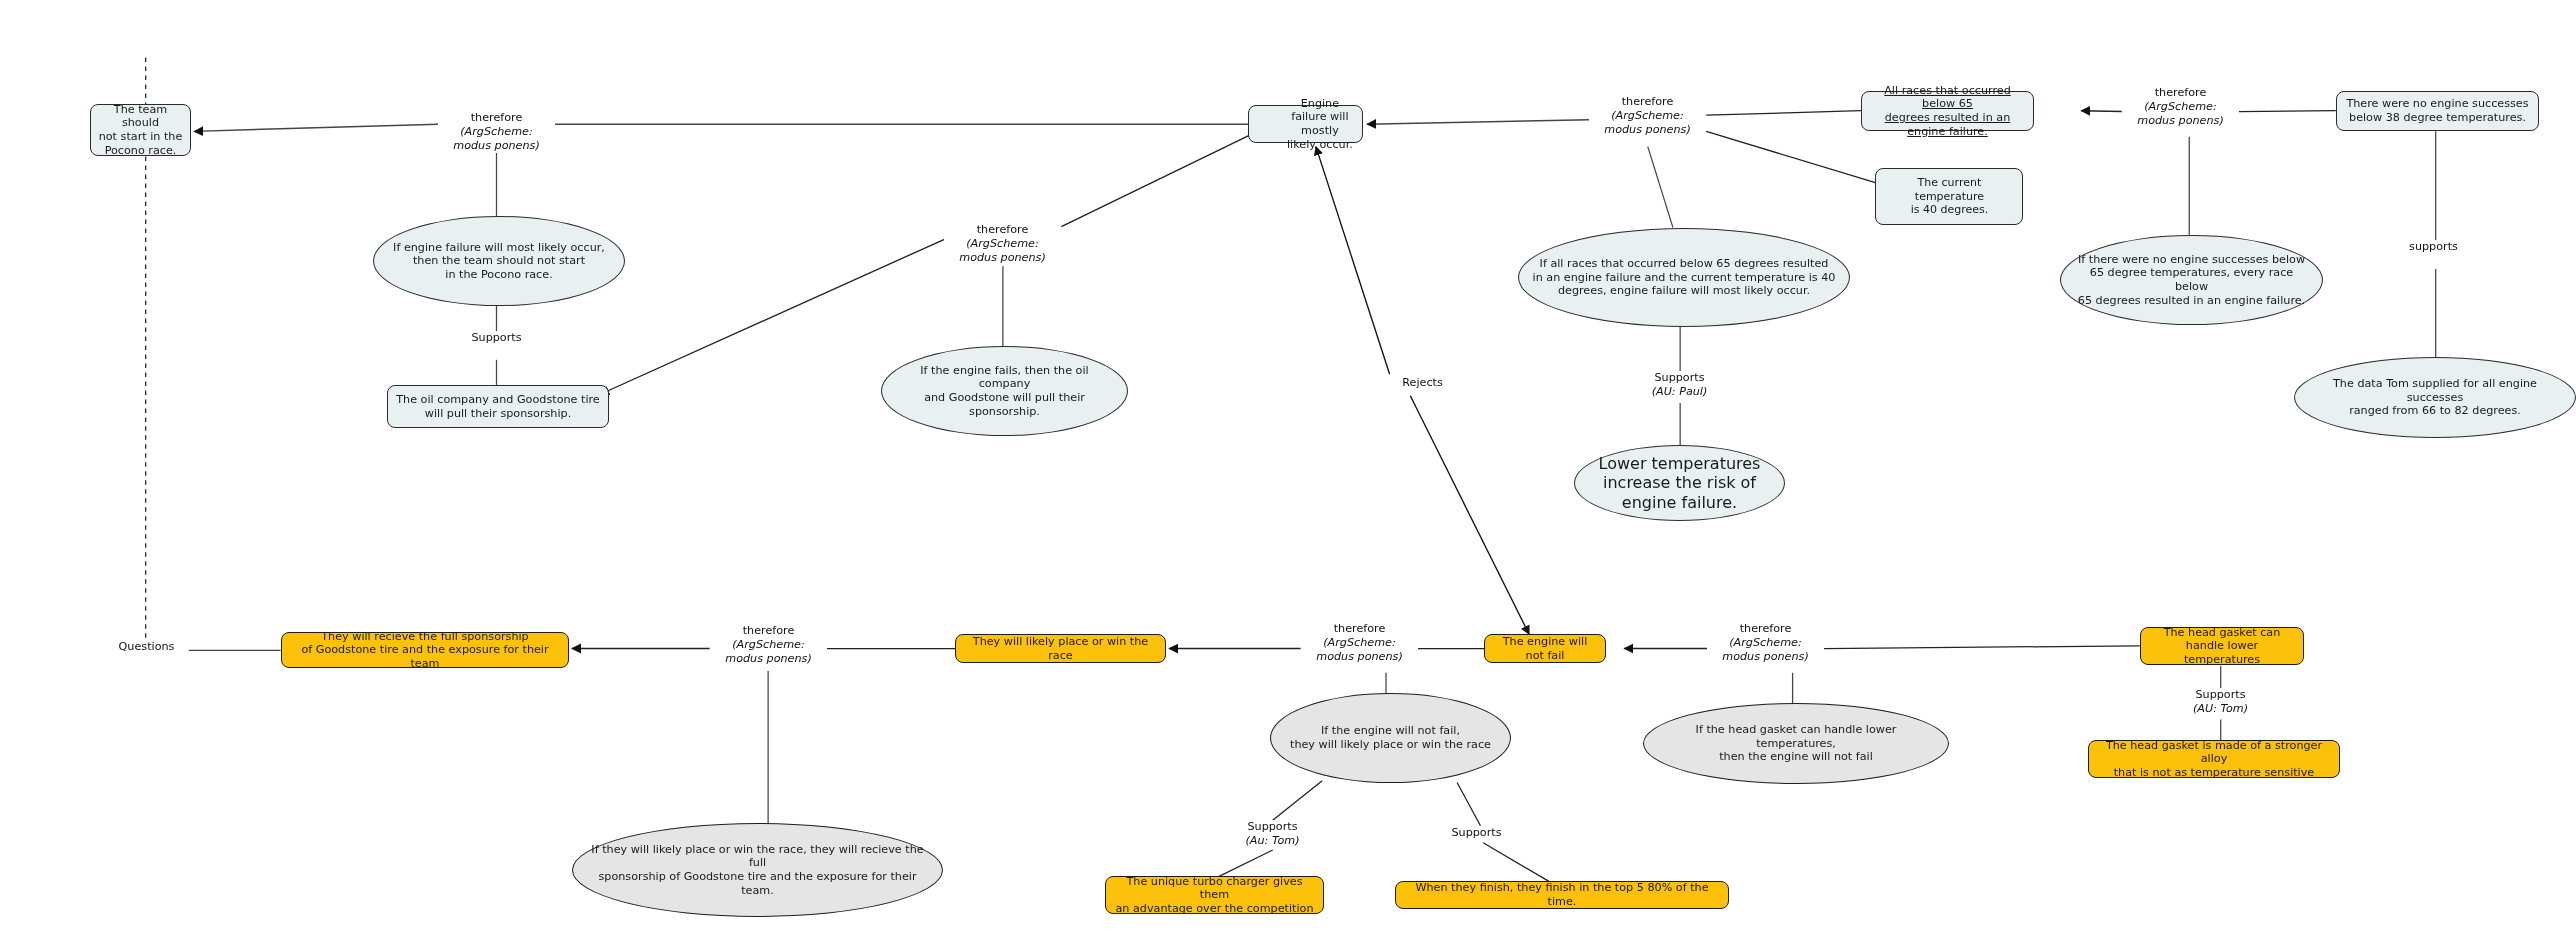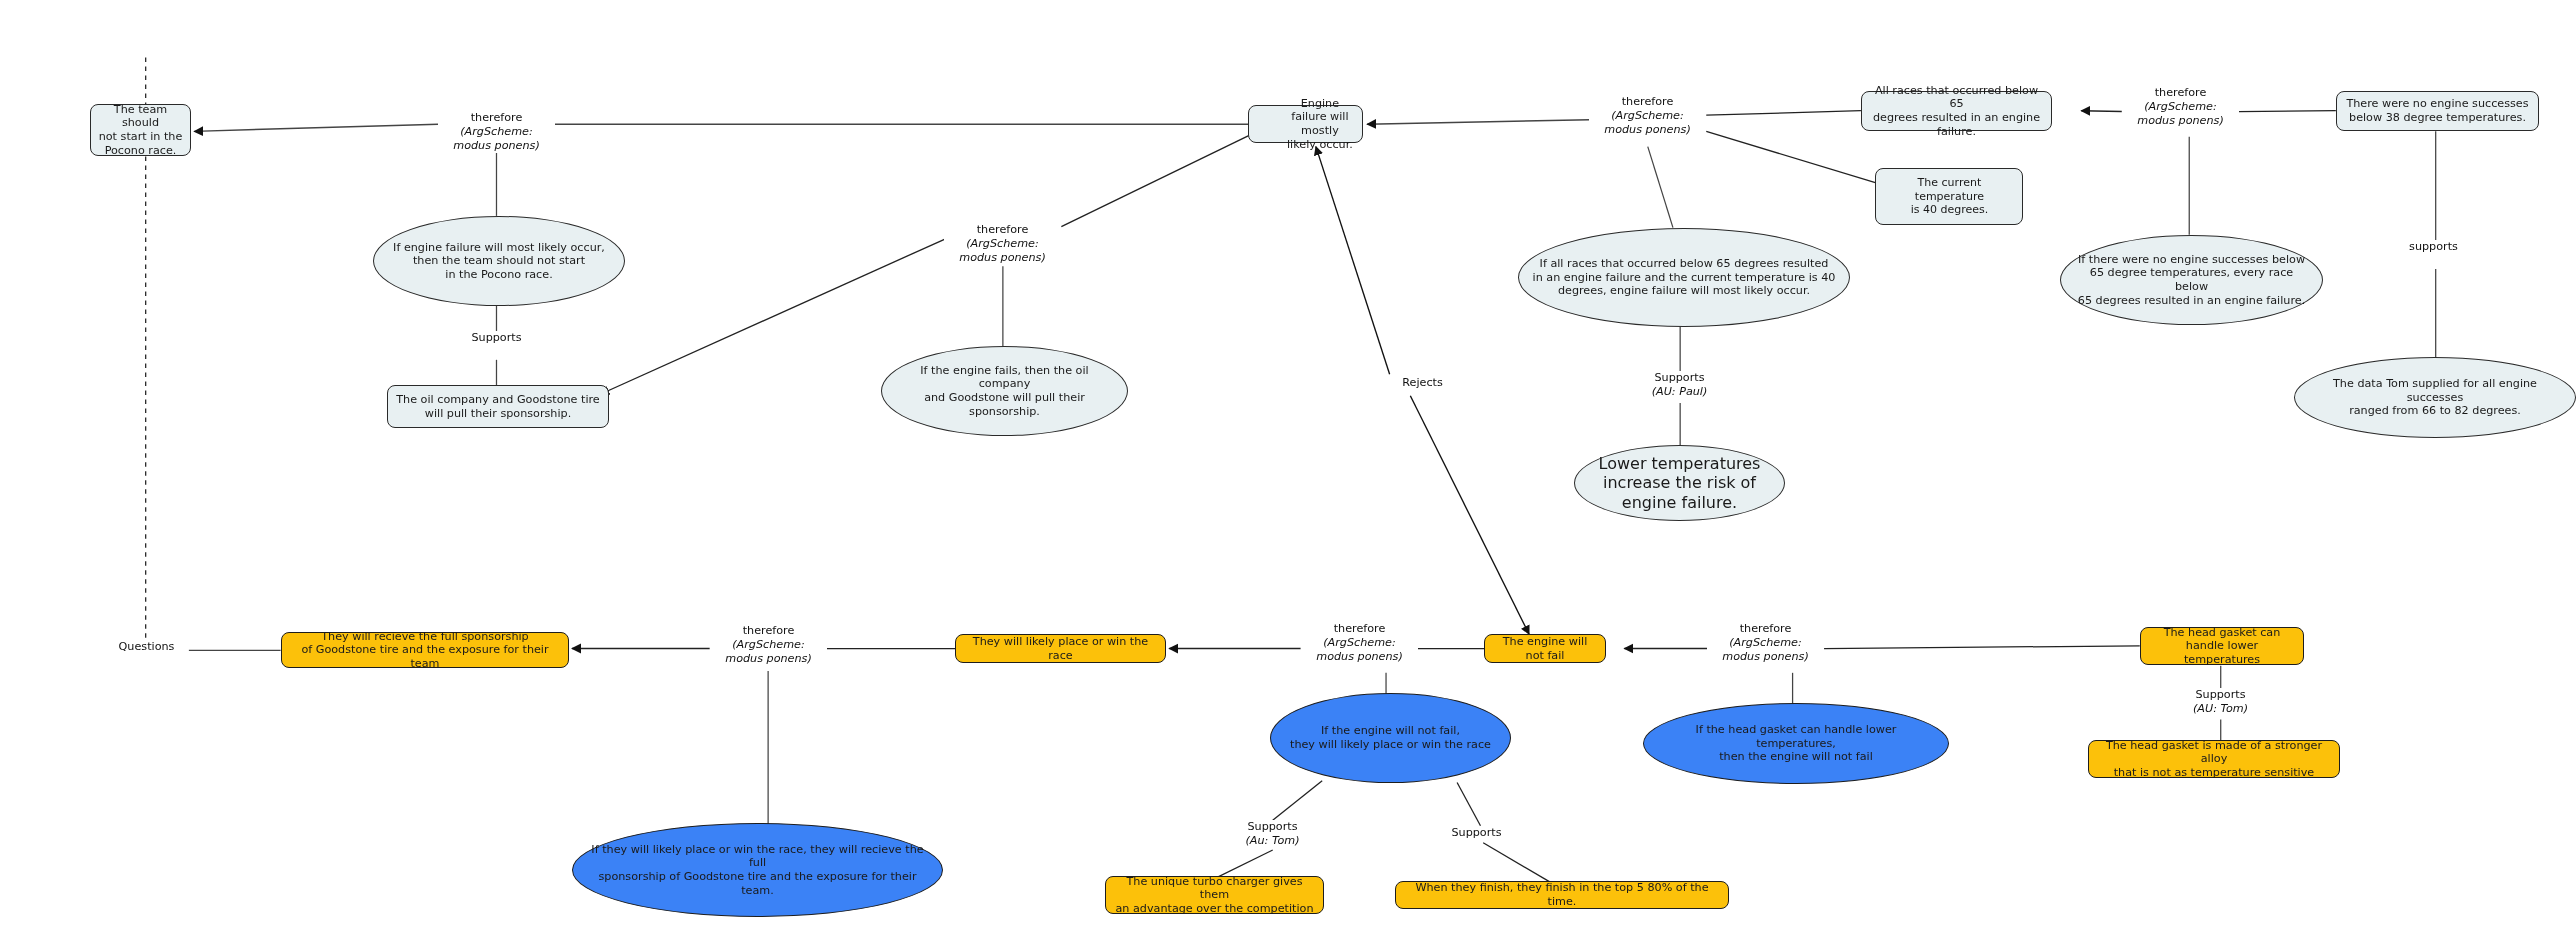--- a/index.html
+++ b/index.html
@@ -29,21 +29,21 @@
     box-shadow:0 0 0 0 rgba(0,0,0,0);
   }
   .box.yellow{background:#fcc10a;border-color:#1d1d1d;}
   
   .ellipse{
     border:1.4px solid #2a2a2a;
     border-radius:50%;
     background:#e8f0f2;
     padding:3.6px 12.6px;
   }
-  .ellipse.yellow{background:#3b82f6;border-color:#1d1d1d;}
+  .ellipse.yellow{background:#e5e5e5;border-color:#1d1d1d;}
   .plain-label{
     position:absolute;text-align:center;color:#111;line-height:1.25;
     white-space:pre-line;background:#fff;
   }
 </style>
 </head>
 <body>
 
 <div id="canvas">
 
@@ -116,21 +116,21 @@
       <div class="node ellipse" style="left: 373px; top: 216px; width: 252px; height: 90px; font-size: 11.2px;">If engine failure will most likely occur,
 then the team should not start
 in the Pocono race.</div>
       <div class="node box" style="left: 387px; top: 385px; width: 222px; height: 43px; font-size: 11.2px;">The oil company and Goodstone tire
 will pull their sponsorship.</div>
       <div class="node ellipse" style="left: 881px; top: 346px; width: 247px; height: 90px; font-size: 11.2px;">If the engine fails, then the oil company
 and Goodstone will pull their
 sponsorship.</div>
       <div class="node box" style="left: 1248px; top: 105px; width: 115px; height: 38px; font-size: 11.2px; padding-left: 36px;">Engine failure will
 mostly likely occur.</div>
-      <div class="node box" style="left: 1861px; top: 91px; width: 191px; height: 40px; font-size: 11.2px;">All races that occurred below 65
+      <div class="node box" style="left: 1861px; top: 91px; width: 173px; height: 40px; font-size: 11.2px; text-decoration: underline;">All races that occurred below 65
 degrees resulted in an engine failure.</div>
       <div class="node box" style="left: 1875px; top: 168px; width: 148px; height: 57px; font-size: 11px; padding-left: 8px;">The current temperature
 is 40 degrees.</div>
       <div class="node ellipse" style="left: 1518px; top: 228px; width: 332px; height: 99px; font-size: 11.2px;">If all races that occurred below 65 degrees resulted
 in an engine failure and the current temperature is 40
 degrees, engine failure will most likely occur.</div>
       <div class="node ellipse" style="left: 1574px; top: 445px; width: 211px; height: 76px; font-size: 16px;">Lower temperatures
 increase the risk of engine failure.</div>
       <div class="node box" style="left: 2336px; top: 91px; width: 203px; height: 40px; font-size: 11.2px;">There were no engine successes
 below 38 degree temperatures.</div>

